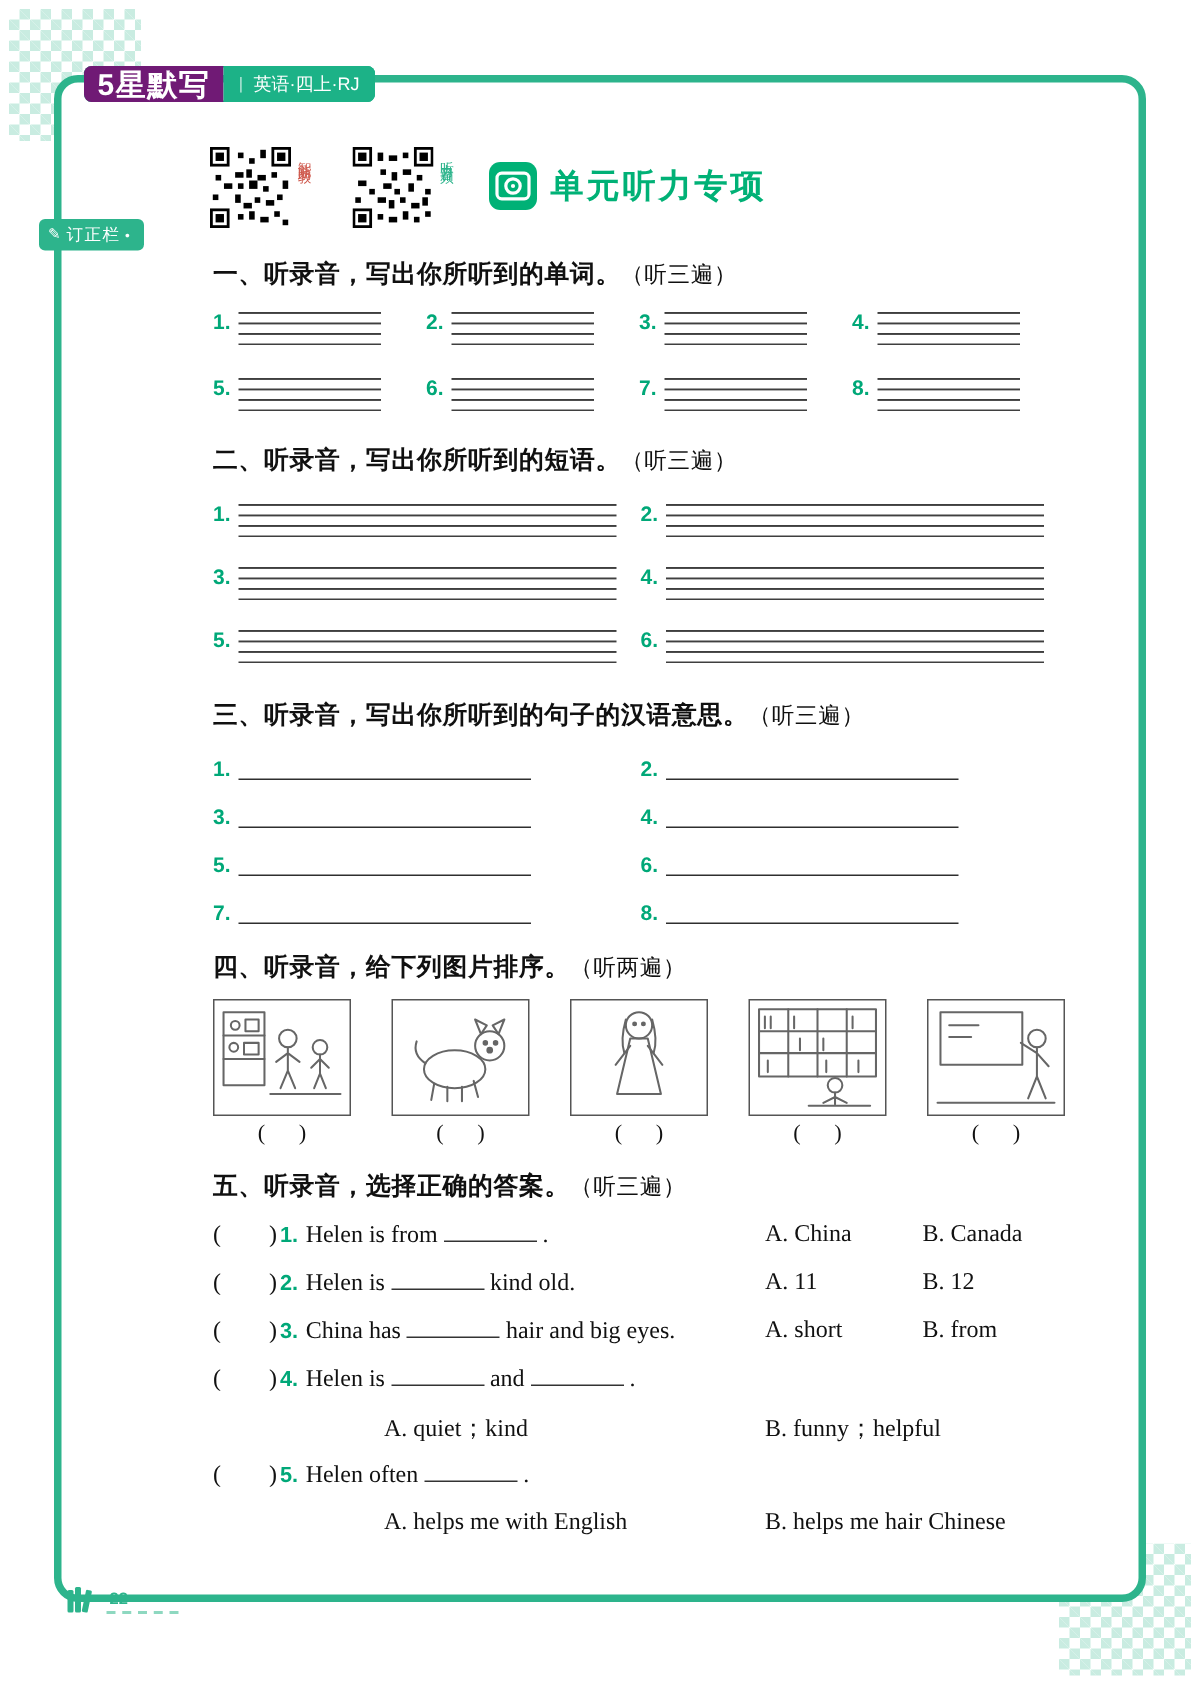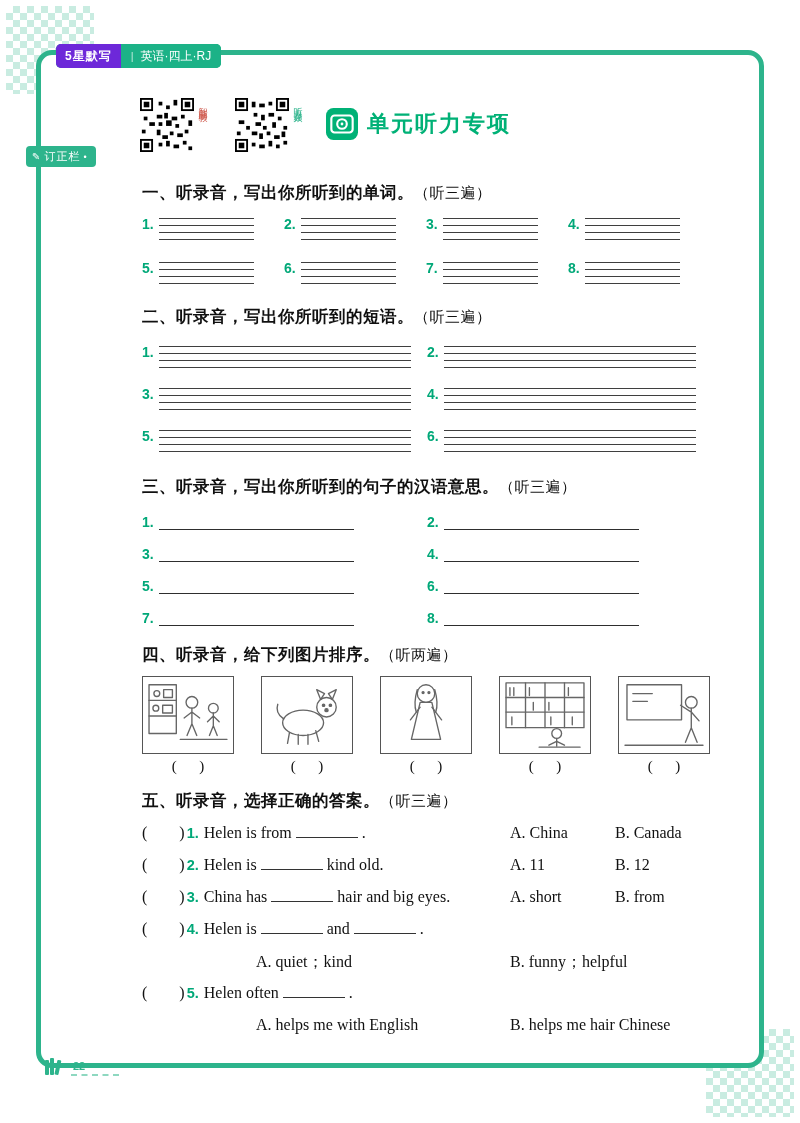--- a/index.html
+++ b/index.html
@@ -23,21 +23,21 @@
   .frame {
     position:absolute; left:36px; top:50px; width:728px; height:1018px;
     border:5px solid #2db48c; border-radius:16px; background:#fff;
   }
   
   .badge {
     position:absolute; left:56px; top:44px; height:24px; display:flex; align-items:stretch;
     border-radius:5px; overflow:hidden; color:#fff; z-index:3;
     box-shadow:0 0 0 1px #0aa577 inset;
   }
-  .badge-main { background:#6d28d9; font-weight:bold; font-size:12px; padding:0 9px; display:flex; align-items:center; letter-spacing:1px;}
+  .badge-main { background:#701a75; font-weight:bold; font-size:20px; padding:0 9px; display:flex; align-items:center; letter-spacing:1px;}
   .badge-rest { background:#1cb287; font-size:12px; padding:0 10px; display:flex; align-items:center; gap:7px;}
   .badge-divider { opacity:.7; font-size:11px; }
   
   .correction {
     position:absolute; left:26px; top:146px; background:#2db48c; color:#fff;
     font-size:11px; padding:3px 8px 3px 6px; border-radius:4px;
     display:flex; align-items:center; gap:3px; z-index:3; letter-spacing:1px;
   }
   .correction .pencil { font-size:10px; }
   .correction .bullet { font-size:9px; }
@@ -46,21 +46,21 @@
   .qr { display:flex; gap:4px; align-items:flex-start; }
   .qr svg { width:54px; height:54px; }
   .qr-label { writing-mode:vertical-rl; font-size:9px; letter-spacing:2px; line-height:1; padding-top:2px;}
   .qr-label.red { color:#cf5a4e; }
   .qr-label.green { color:#2db48c; }
   
   .title-row { position:absolute; left:326px; top:108px; display:flex; align-items:center; gap:9px; z-index:2;}
   .title-row svg { width:32px; height:32px; }
   .page-title { font-size:22px; font-weight:bold; color:#00b176; letter-spacing:2px; }
   
-  .content { position:absolute; left:142px; top:182px; width:570px; }
+  .content { position:absolute; left:142px; top:172px; width:570px; }
   .sec-head { font-size:16.5px; font-weight:bold; color:#101010; height:22px; letter-spacing:.5px; }
   .sec-note { font-weight:normal; font-size:15px; }
   .num { color:#00a878; font-weight:bold; font-size:14px; margin-right:5px; font-family:"Liberation Sans",sans-serif; }
   
   .lines4 {
     display:inline-block; height:22px; margin-top:2px;
     background-image:linear-gradient(#3f3f3f 1px, transparent 1px);
     background-size:100% 7px;
   }
   .lines4.small { width:95px; }

